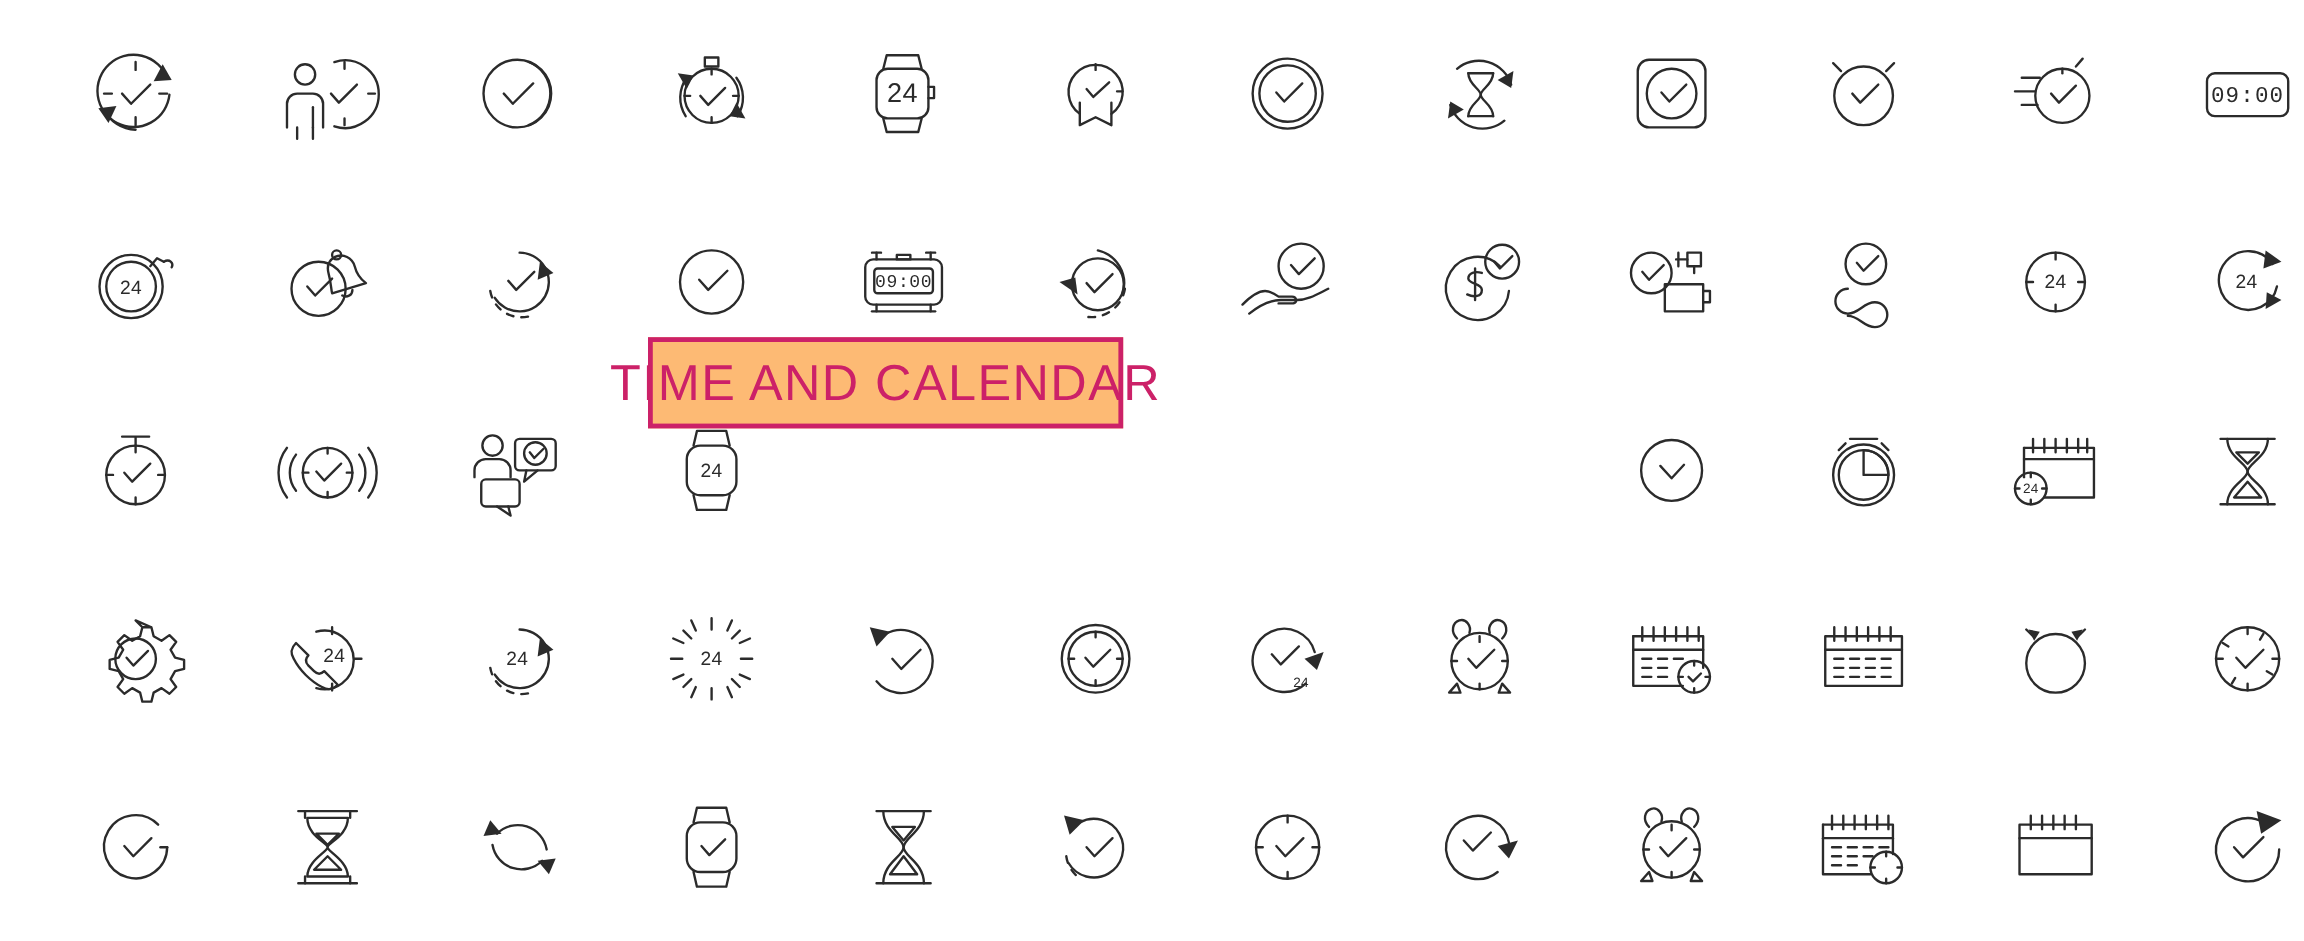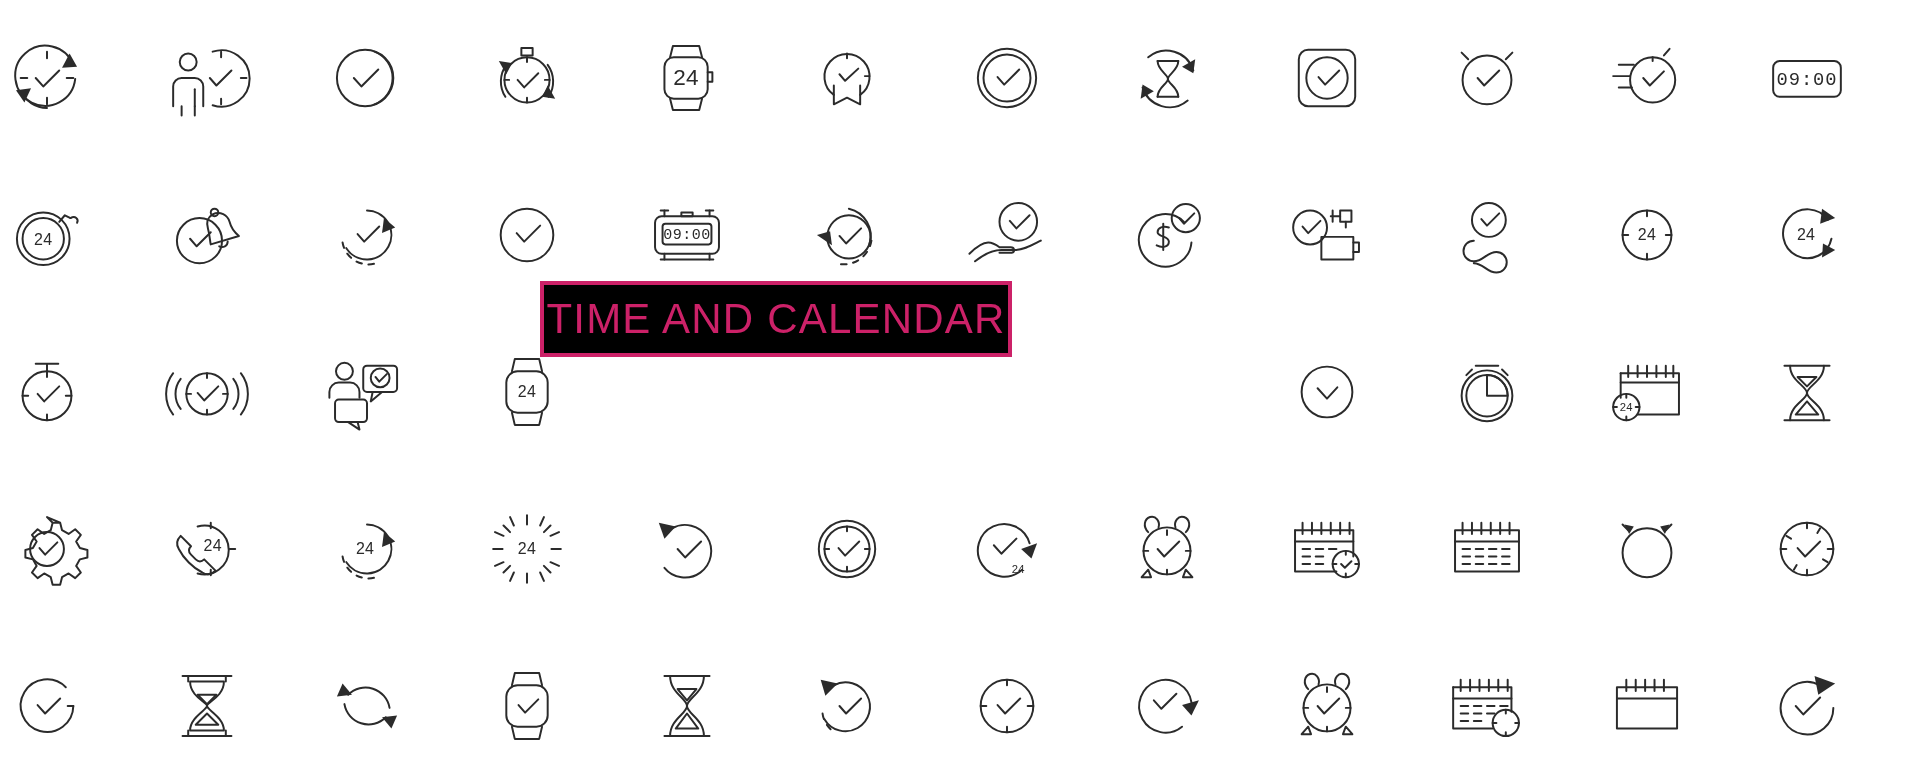--- a/index.html
+++ b/index.html
@@ -26,21 +26,21 @@
     top: 0;
     width: 1920px;
     height: 784px;
     display: grid;
     grid-template-columns: repeat(12, 1fr);
     grid-template-rows: repeat(5, 1fr);
   }
   .cell {
     display: flex;
     align-items: center;
-    justify-content: flex-start;
+    justify-content: flex-end;
     position: relative;
   }
   .cell svg {
     display: block;
     width: 94px;
     height: 94px;
     overflow: visible;
   }
   .ico {
     fill: none;
@@ -74,24 +74,24 @@
   }
   .num-lg {
     font-size: 24px;
   }
 
   
   .banner {
     position: absolute;
     left: 540px;
     top: 281px;
-    width: 472px;
+    width: 396px;
     height: 76px;
     border: 4px solid #cc2168;
-    background: #000000;
+    background: #fdba74;
     display: flex;
     align-items: center;
     justify-content: center;
     box-sizing: border-box;
     z-index: 5;
   }
   .banner-text {
     color: #cc2168;
     font-family: "Liberation Sans", sans-serif;
     font-size: 42px;

